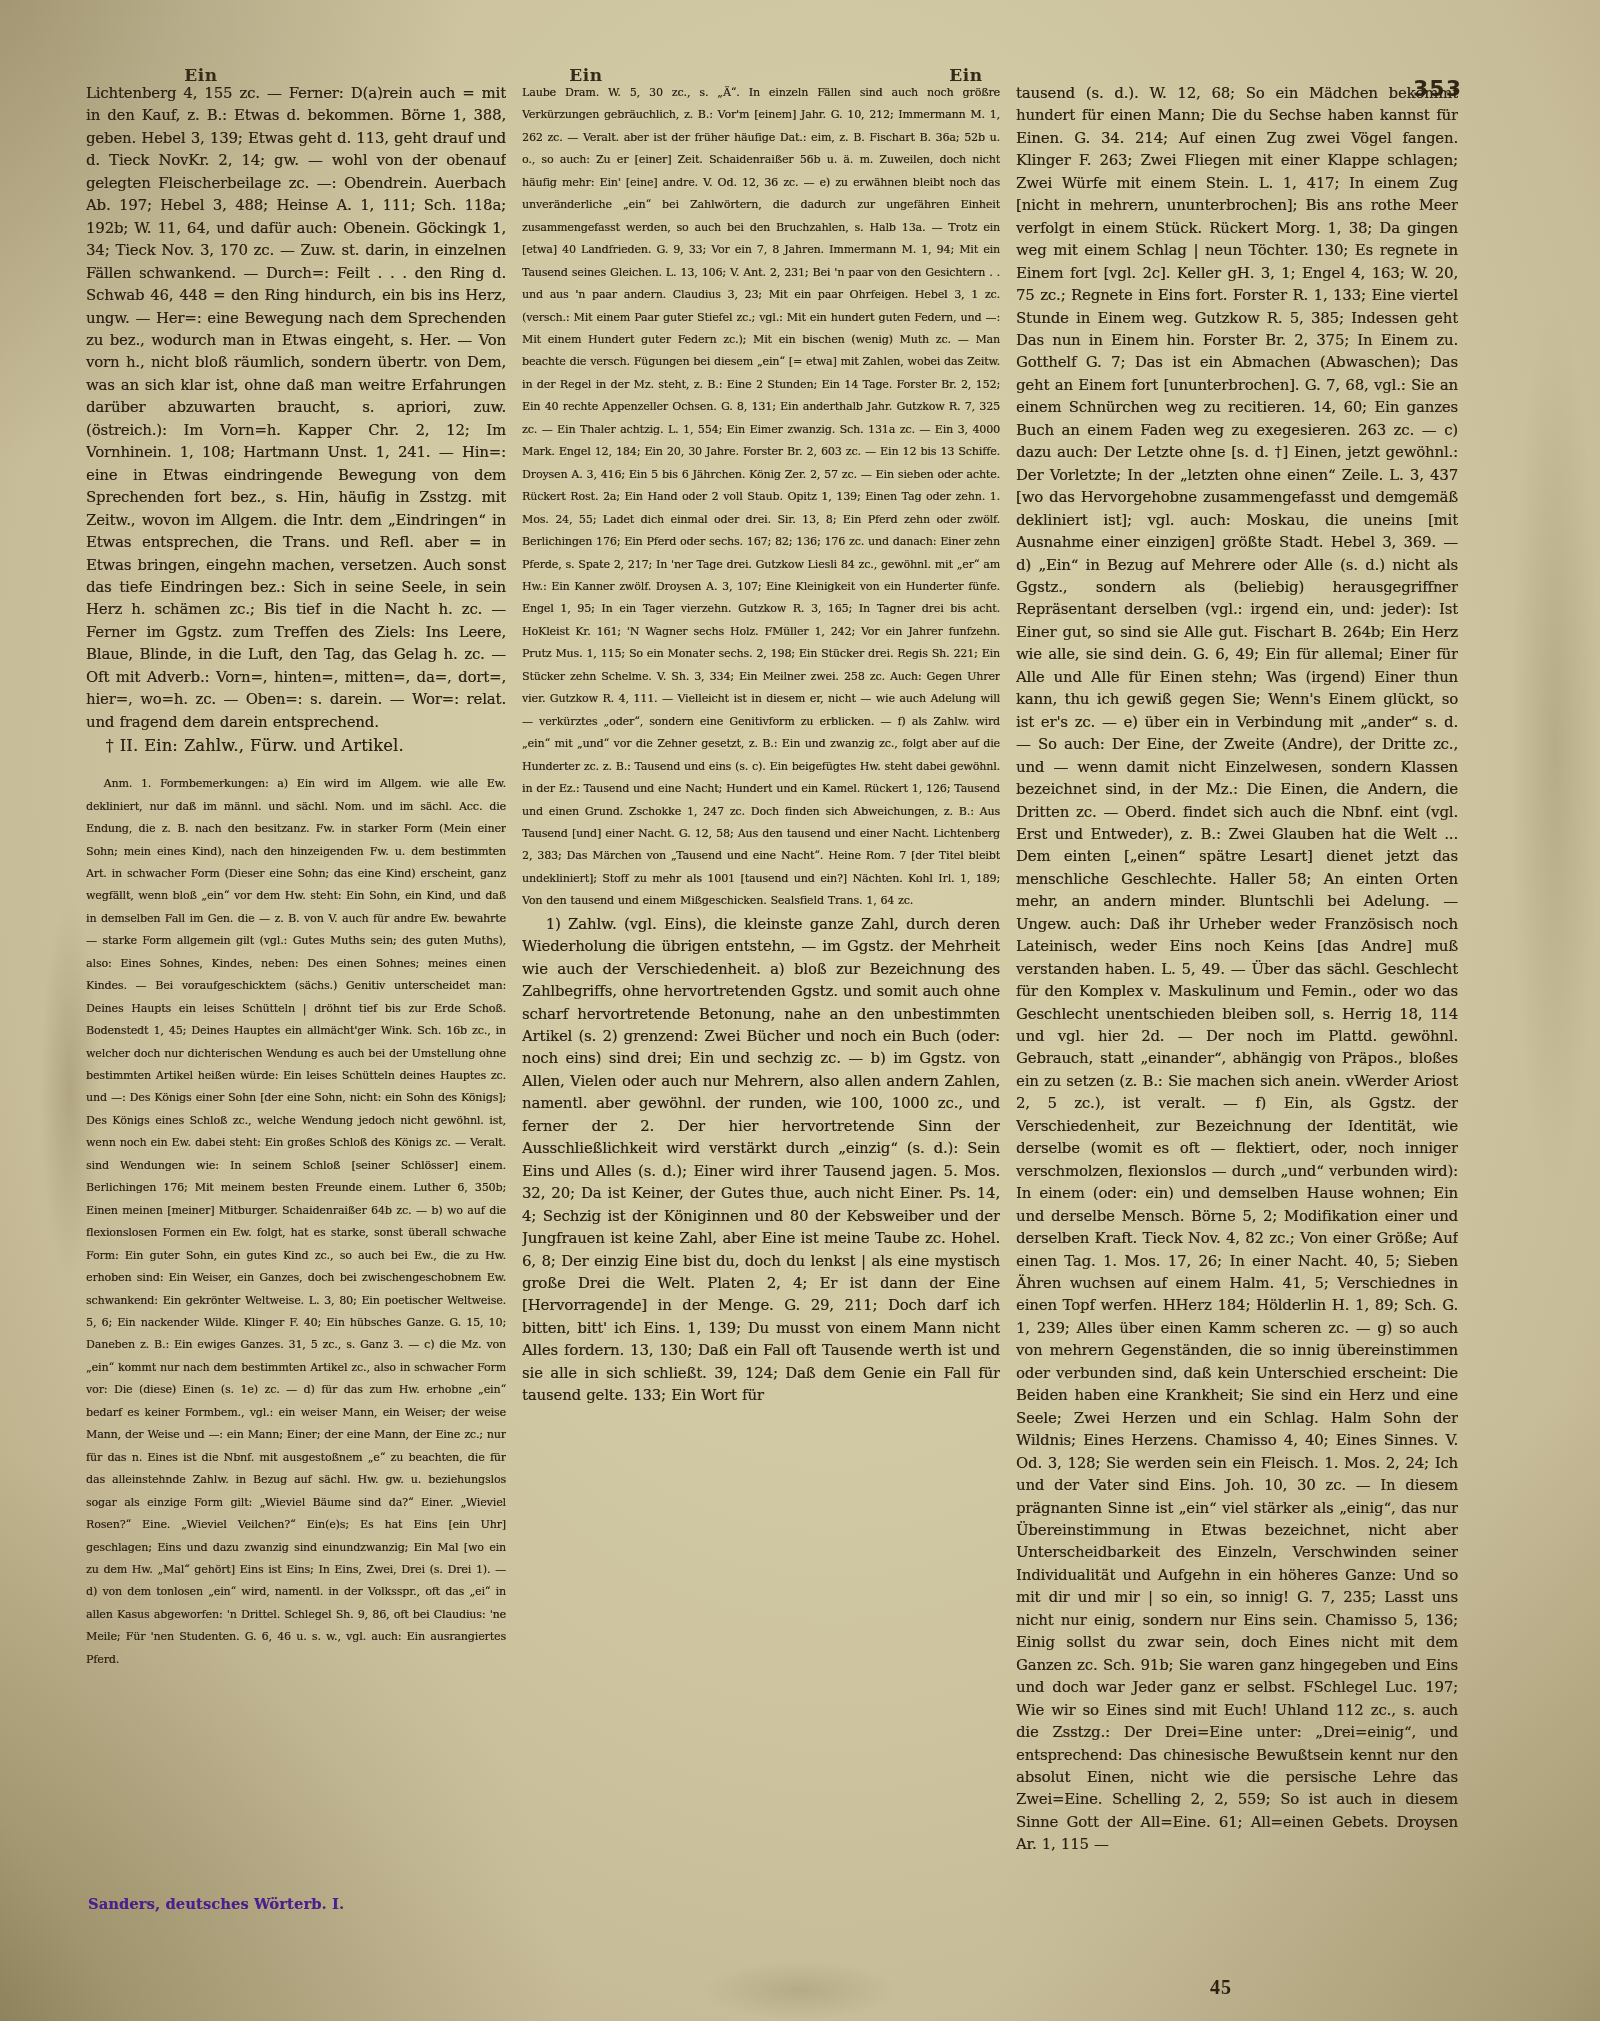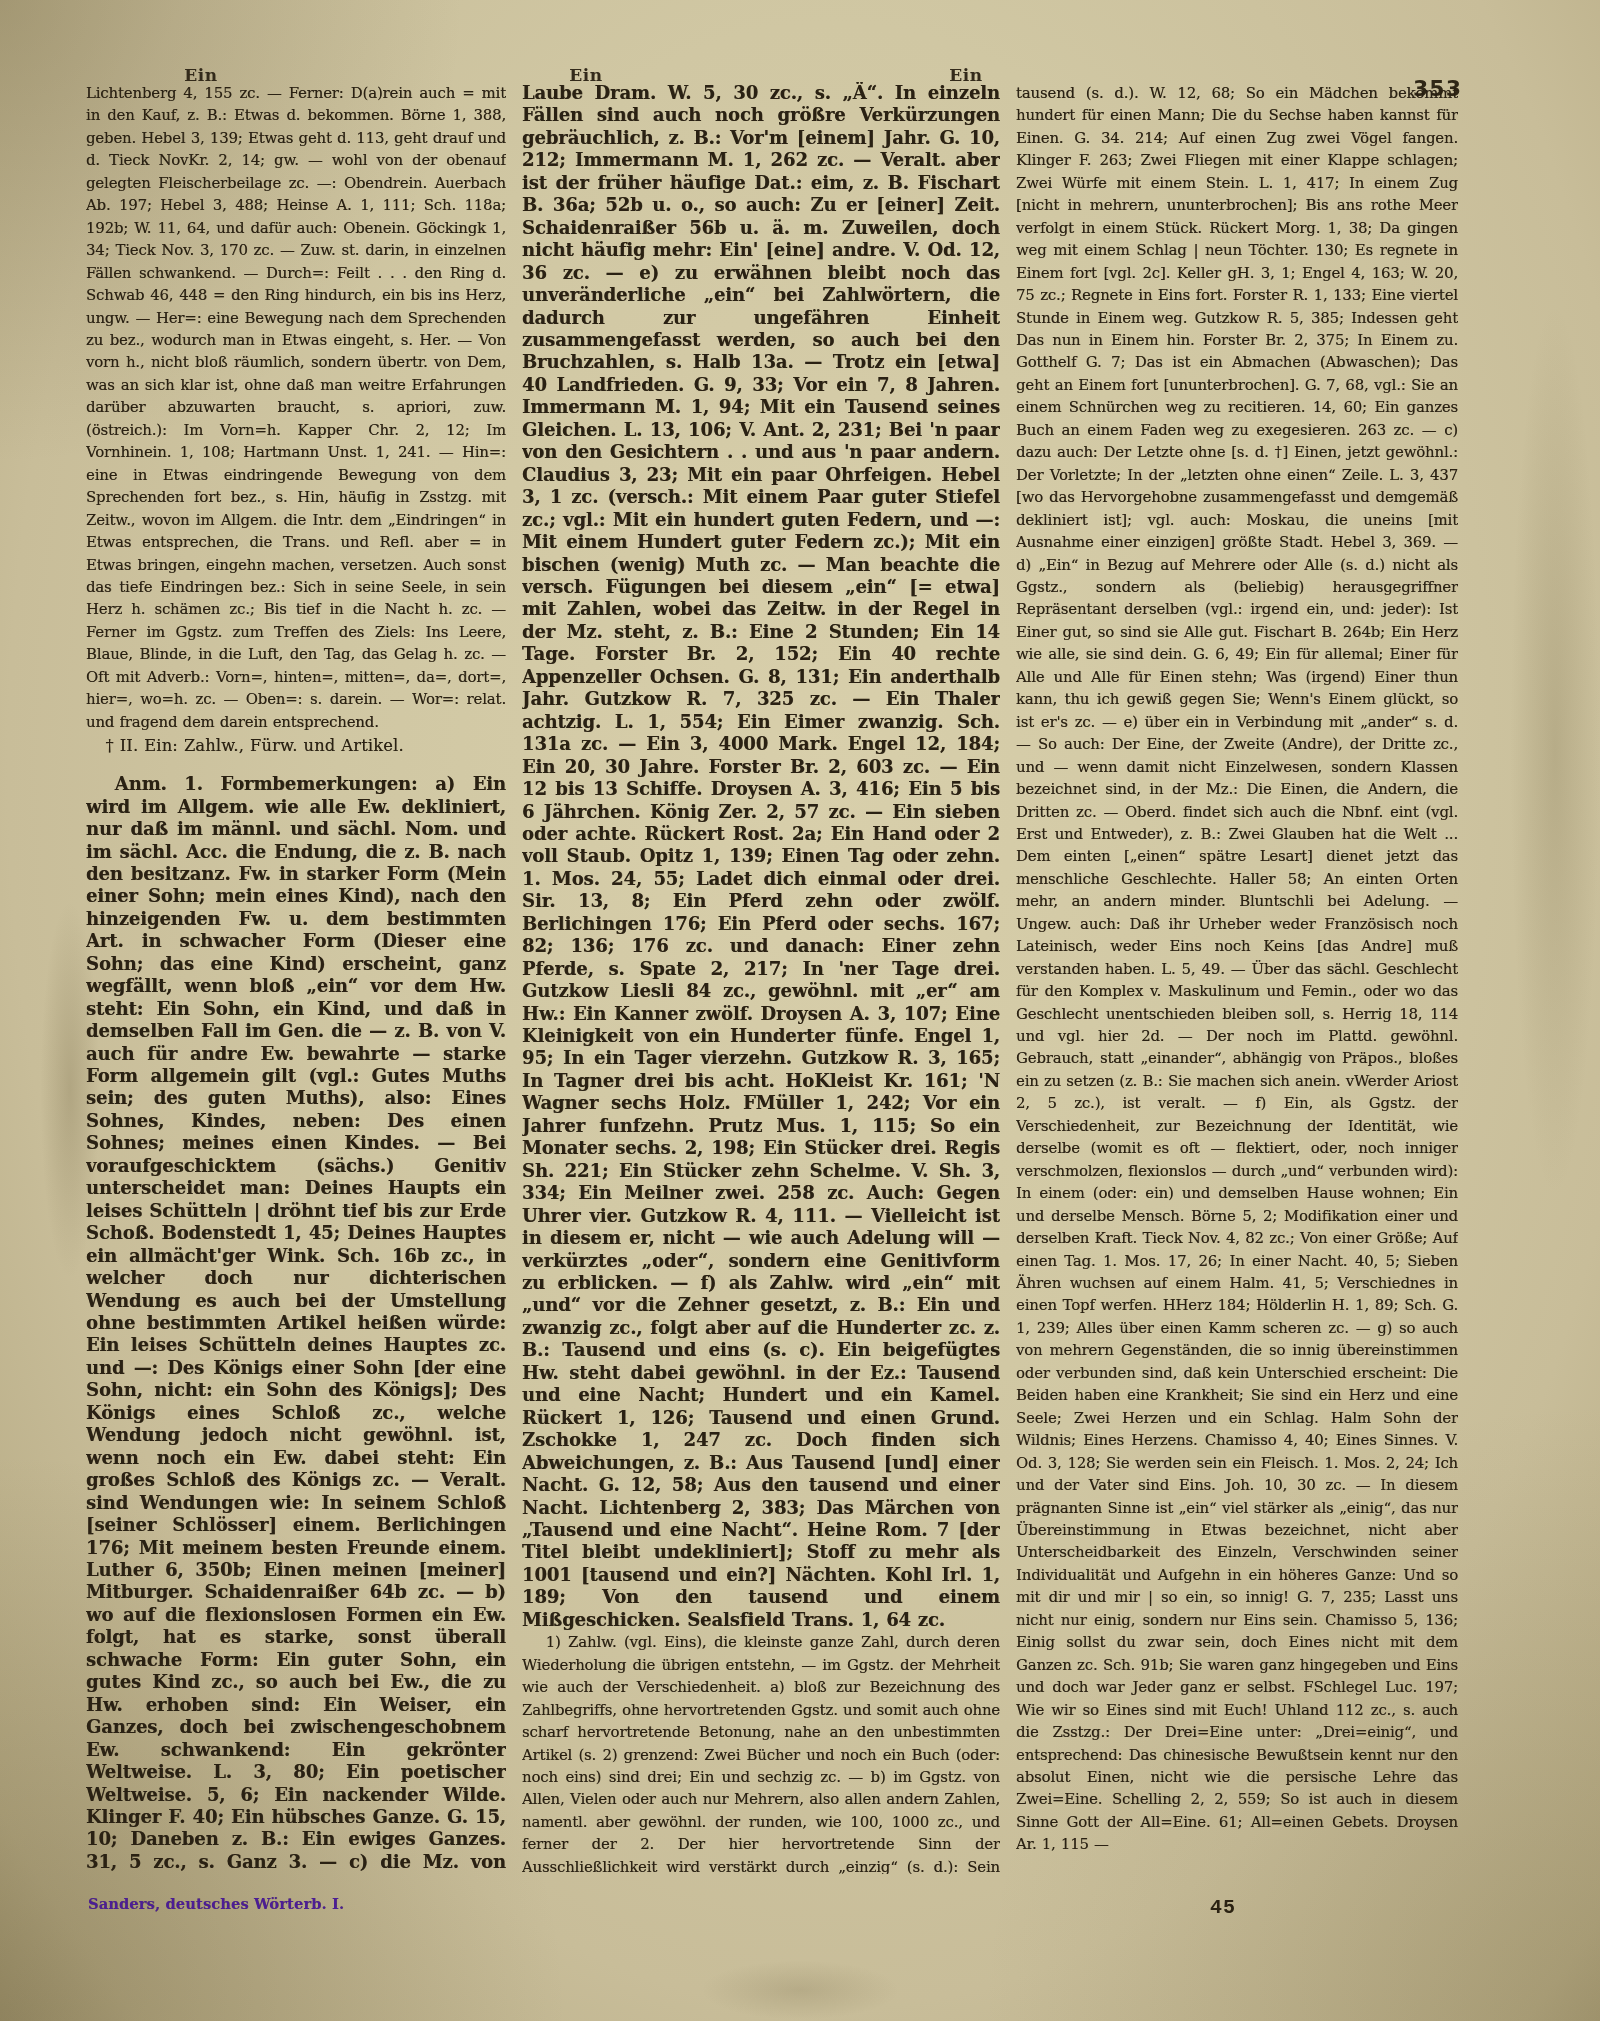--- a/index.html
+++ b/index.html
@@ -33,35 +33,35 @@
     display:grid;grid-template-columns:420px 478px 442px;column-gap:16px;overflow:hidden;
   }
   .column{overflow:hidden;}
   .para{
     margin:0;text-align:justify;font-size:14.8px;line-height:22.45px;
     word-spacing:.04em;letter-spacing:-.1px;
     text-shadow:.3px 0 0 rgba(42,33,19,.55);
   }
   .para.cont{text-indent:0;}
   .para.indent{text-indent:1.6em;}
-  .para.small{font-size:18px;font-weight:bold;}
+  .para.small{font-size:11px;}
   .para.entry-head{
     text-indent:1.2em;font-weight:normal;font-size:16.2px;line-height:24px;
     letter-spacing:.2px;margin:1px 0 15px 0;text-align:left;
   }
 
   .signature{
     position:absolute;left:88px;top:1895px;
     font-size:14.5px;font-weight:bold;color:#4c1d95;letter-spacing:.2px;
     text-shadow:.3px 0 0 rgba(42,33,19,.5);
   }
   .sheet-number{
-    position:absolute;left:1210px;top:1896px;
+    position:absolute;left:1210px;top:1976px;
     font-size:20px;font-weight:bold;color:#2b2212;letter-spacing:1px;
-    font-family:Liberation Mono, monospace;
+    font-family:Liberation Serif, serif;
   }
 </style>
 </head>
 <body>
 
 <div class="stain stain1"></div>
 <div class="stain stain2"></div>
 <div class="stain stain3"></div>
 
 <div>

